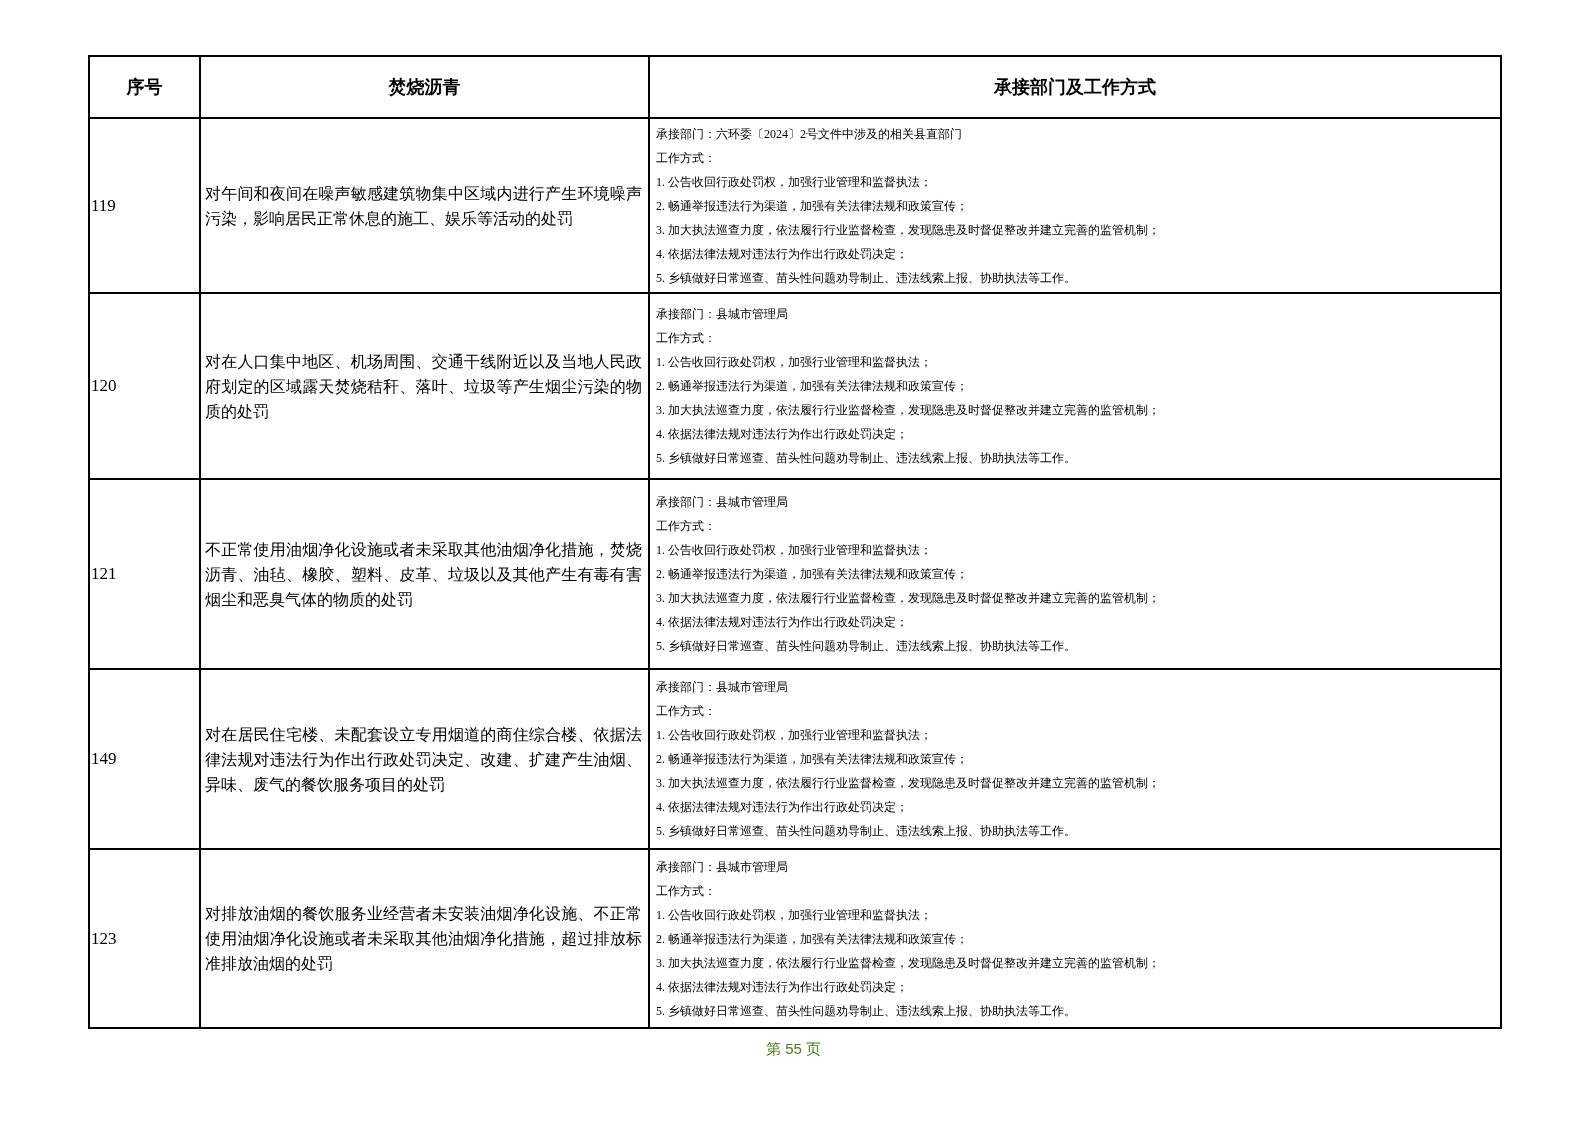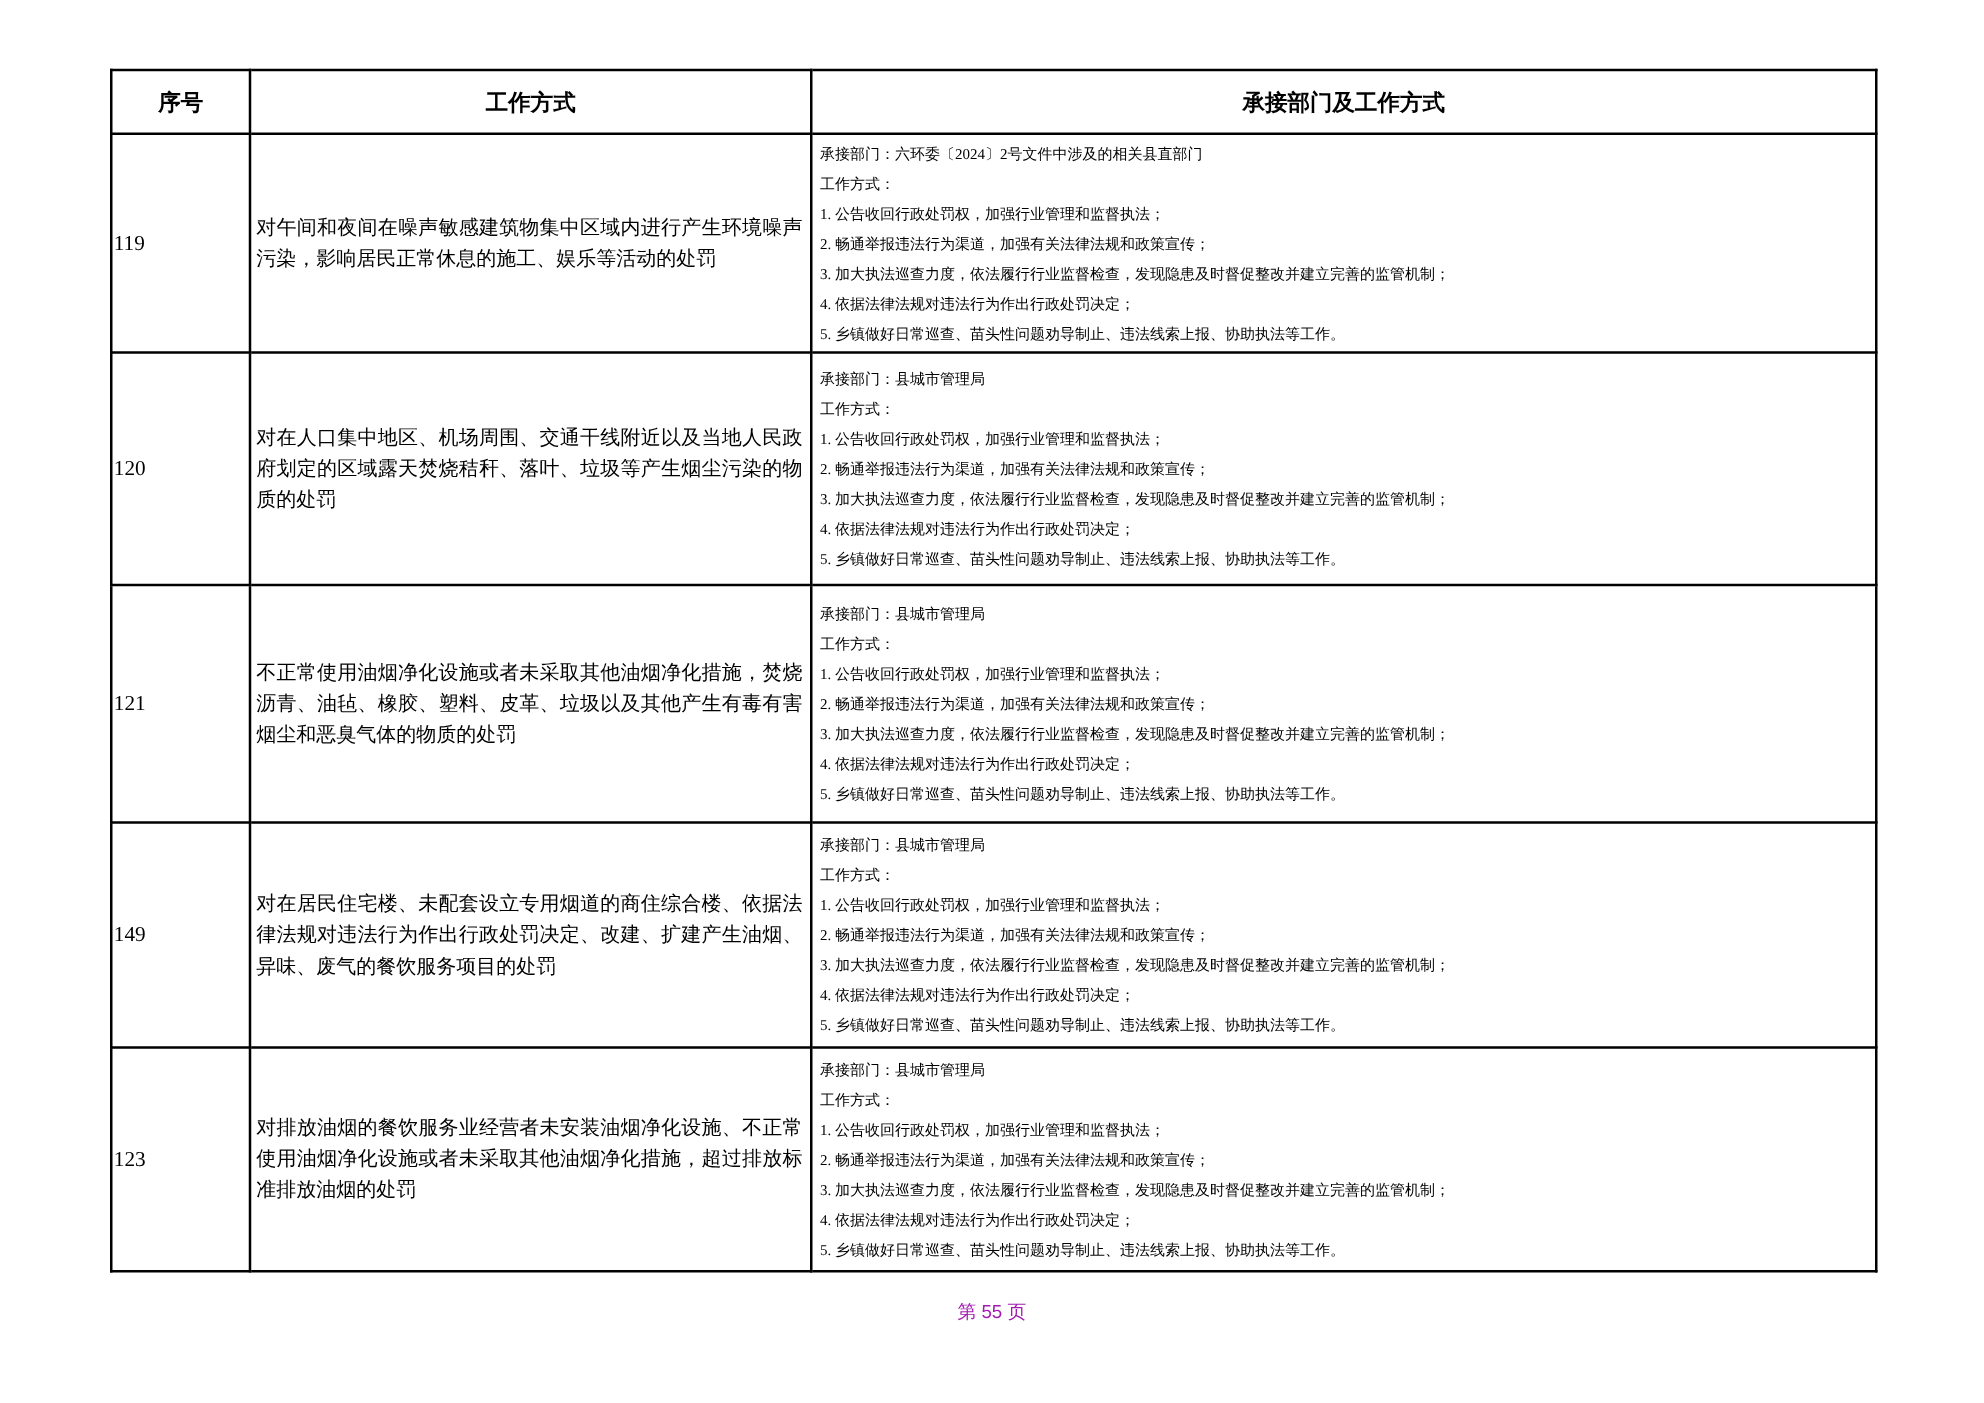--- a/index.html
+++ b/index.html
@@ -18,21 +18,21 @@
     border: 2px solid #000;
   }
   table.doc th, table.doc td {
     border: 2px solid #000;
     vertical-align: middle;
     overflow: hidden;
   }
   .col-no   { width: 111px; }
   .col-name { width: 449px; }
   .col-dept { width: 852px; }
-  tr.hdr     { height: 51px; }
+  tr.hdr     { height: 62px; }
   tr.r-119   { height: 175px; }
   tr.r-120   { height: 186px; }
   tr.r-121   { height: 190px; }
   tr.r-122   { height: 180px; }
   tr.r-123   { height: 179px; }
   th.h {
     font-size: 18px;
     font-weight: bold;
     text-align: center;
     font-family: "Liberation Sans", "DejaVu Sans", sans-serif;
@@ -53,38 +53,38 @@
     padding: 2px 10px 2px 6px;
   }
   .dept-inner div { line-height: 24px; }
   .page-footer {
     position: absolute;
     top: 1040px;
     left: 0;
     width: 1587px;
     text-align: center;
     font-size: 15px;
-    color: #a21caf;
+    color: #4d7c0f;
     font-family: "Liberation Sans", "DejaVu Sans", sans-serif;
   }
 </style>
 </head>
 <body>
 
 <div class="sheet">
   <table class="doc">
     <colgroup>
       <col class="col-no">
         <col class="col-name">
         <col class="col-dept">
     </colgroup>
     <thead>
       <tr class="hdr">
         <th class="h">序号</th>
-        <th class="h">工作方式</th>
+        <th class="h">焚烧沥青</th>
         <th class="h">承接部门及工作方式</th>
       </tr>
     </thead>
     <tbody>
       <tr class="r-119">
         <td class="c-no">119</td>
         <td class="c-name">对午间和夜间在噪声敏感建筑物集中区域内进行产生环境噪声污染，影响居民正常休息的施工、娱乐等活动的处罚</td>
         <td class="c-dept">
           <div class="dept-inner">
             <div>承接部门：六环委〔2024〕2号文件中涉及的相关县直部门</div>

